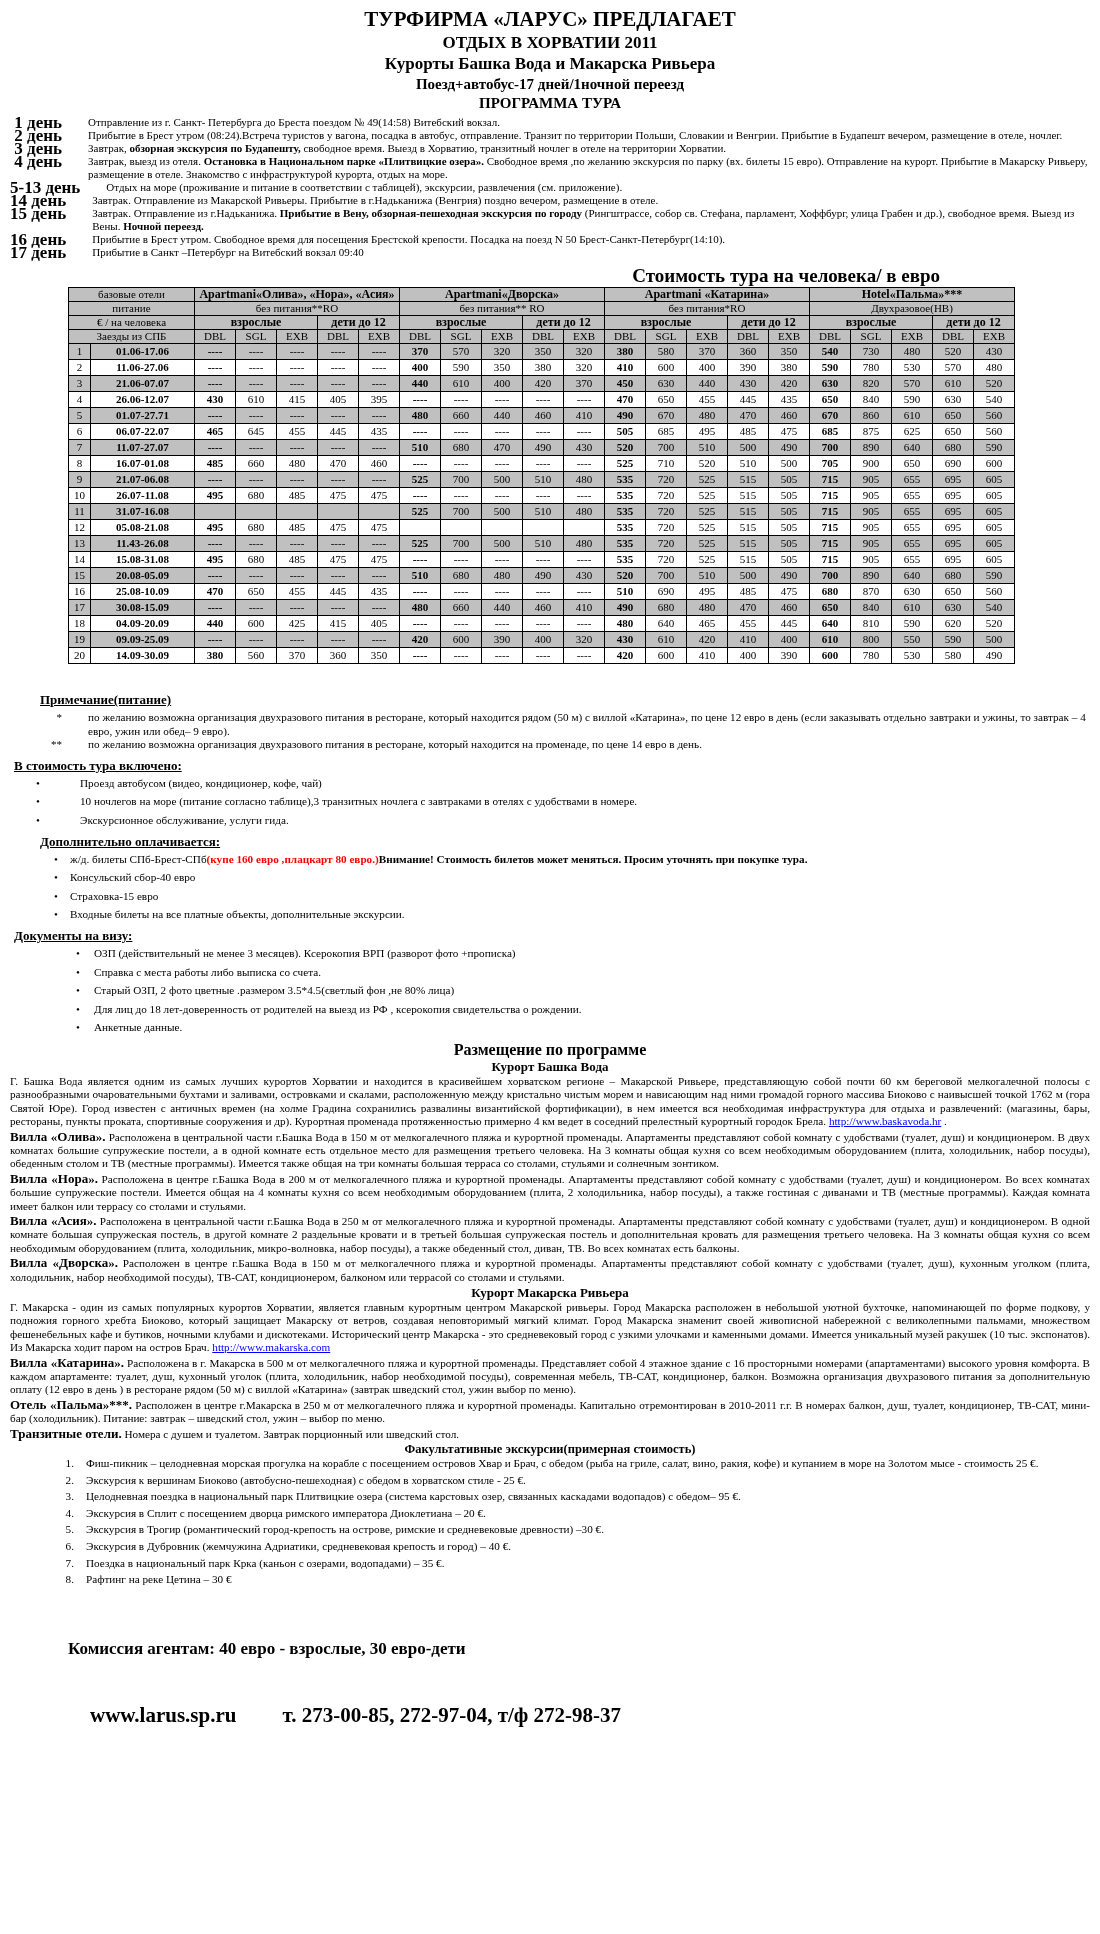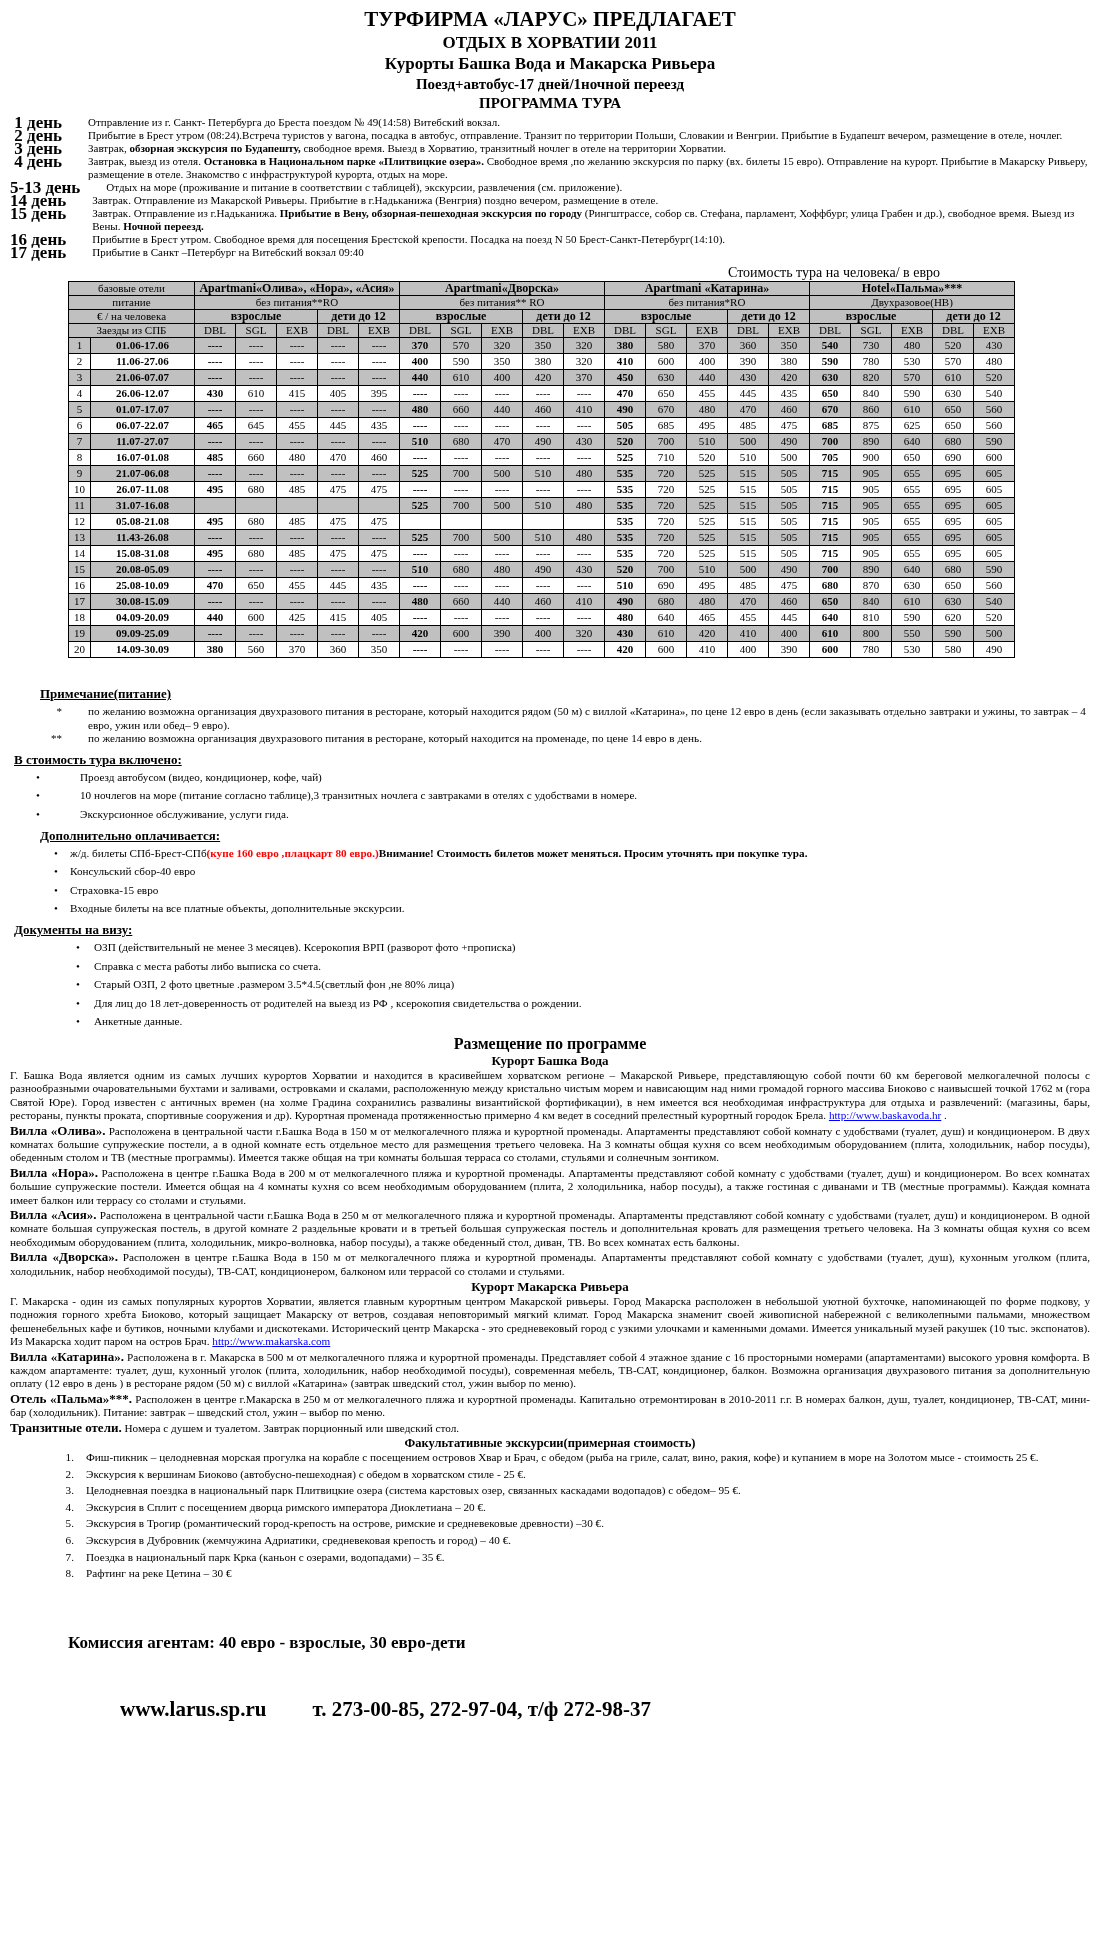--- a/index.html
+++ b/index.html
@@ -19,21 +19,21 @@
   .li-t{flex:1;padding-left:26px;}
 
   #program{font-size:11px;line-height:13px;margin:3px 0 6px 0;}
   #program .li-m{font-size:17px;}
 
   .f-b{font-weight:bold;text-align:right;}
   .f-r{font-weight:bold;color:#ff0000;}
   .f-lead{font-weight:bold;font-size:13px;}
   a.doc-link{color:#0000ff;text-decoration:underline;cursor:pointer;}
 
-  .tbl-title{font-weight:normal;font-size:14px;text-align:right;padding-right:150px;margin-top:2px;}
+  .tbl-title{font-weight:bold;font-size:19px;text-align:right;padding-right:150px;margin-top:2px;}
 
   table#ptable{border-collapse:collapse;margin-left:58px;table-layout:fixed;}
   #ptable th,#ptable td{border:1px solid #000;text-align:center;padding:0;overflow:hidden;}
   #ptable thead th{background:#c0c0c0;font-size:11px;line-height:13px;}
   #ptable th.cn{font-weight:normal;font-size:11px;}
   #ptable th.hb{font-weight:bold;font-size:12px;}
   #ptable td{font-size:11px;height:15px;line-height:15px;}
   #ptable tr.g td{background:#c0c0c0;}
   #ptable td.dates{font-weight:bold;}
   #ptable td.bc{font-weight:bold;}
@@ -53,21 +53,21 @@
   #included-list .li-t{padding-left:40px;}
 
   .desc{font-size:11.2px;line-height:13.4px;text-align:justify;margin:0 0 1px 0;}
   #excursion-list{margin-left:42px;}
   #excursion-list .li{margin-bottom:3px;}
   #excursion-list .li-m{font-weight:normal;flex-basis:22px;}
   #excursion-list .li-t{padding-left:12px;}
   .exc-intro{font-size:11.2px;line-height:13.4px;text-align:justify;}
 
   .commission{font-weight:bold;font-size:17px;margin:52px 0 0 58px;}
-  .contact{font-weight:bold;font-size:21px;margin:44px 0 0 110px;display:flex;gap:46px;}
+  .contact{font-weight:bold;font-size:21px;margin:44px 0 0 80px;display:flex;gap:46px;}
 </style>
 </head>
 <body>
 
 <div class="page">
 
   <div class="h1 c">ТУРФИРМА «ЛАРУС» ПРЕДЛАГАЕТ</div>
   <div class="h2 c">ОТДЫХ В ХОРВАТИИ 2011</div>
   <div class="h3 c">Курорты Башка Вода и Макарска Ривьера</div>
   <div class="h4 c">Поезд+автобус-17 дней/1ночной переезд</div>
@@ -281,21 +281,21 @@
           <td>445</td>
           <td>435</td>
           <td class="bc">650</td>
           <td>840</td>
           <td>590</td>
           <td>630</td>
           <td>540</td>
         </tr>
         <tr class="g">
           <td class="num">5</td>
-          <td class="dates">01.07-17.07</td>
+          <td class="dates">01.07-27.71</td>
           <td class="bc">----</td>
           <td>----</td>
           <td>----</td>
           <td>----</td>
           <td>----</td>
           <td class="bc">480</td>
           <td>660</td>
           <td>440</td>
           <td>460</td>
           <td>410</td>

